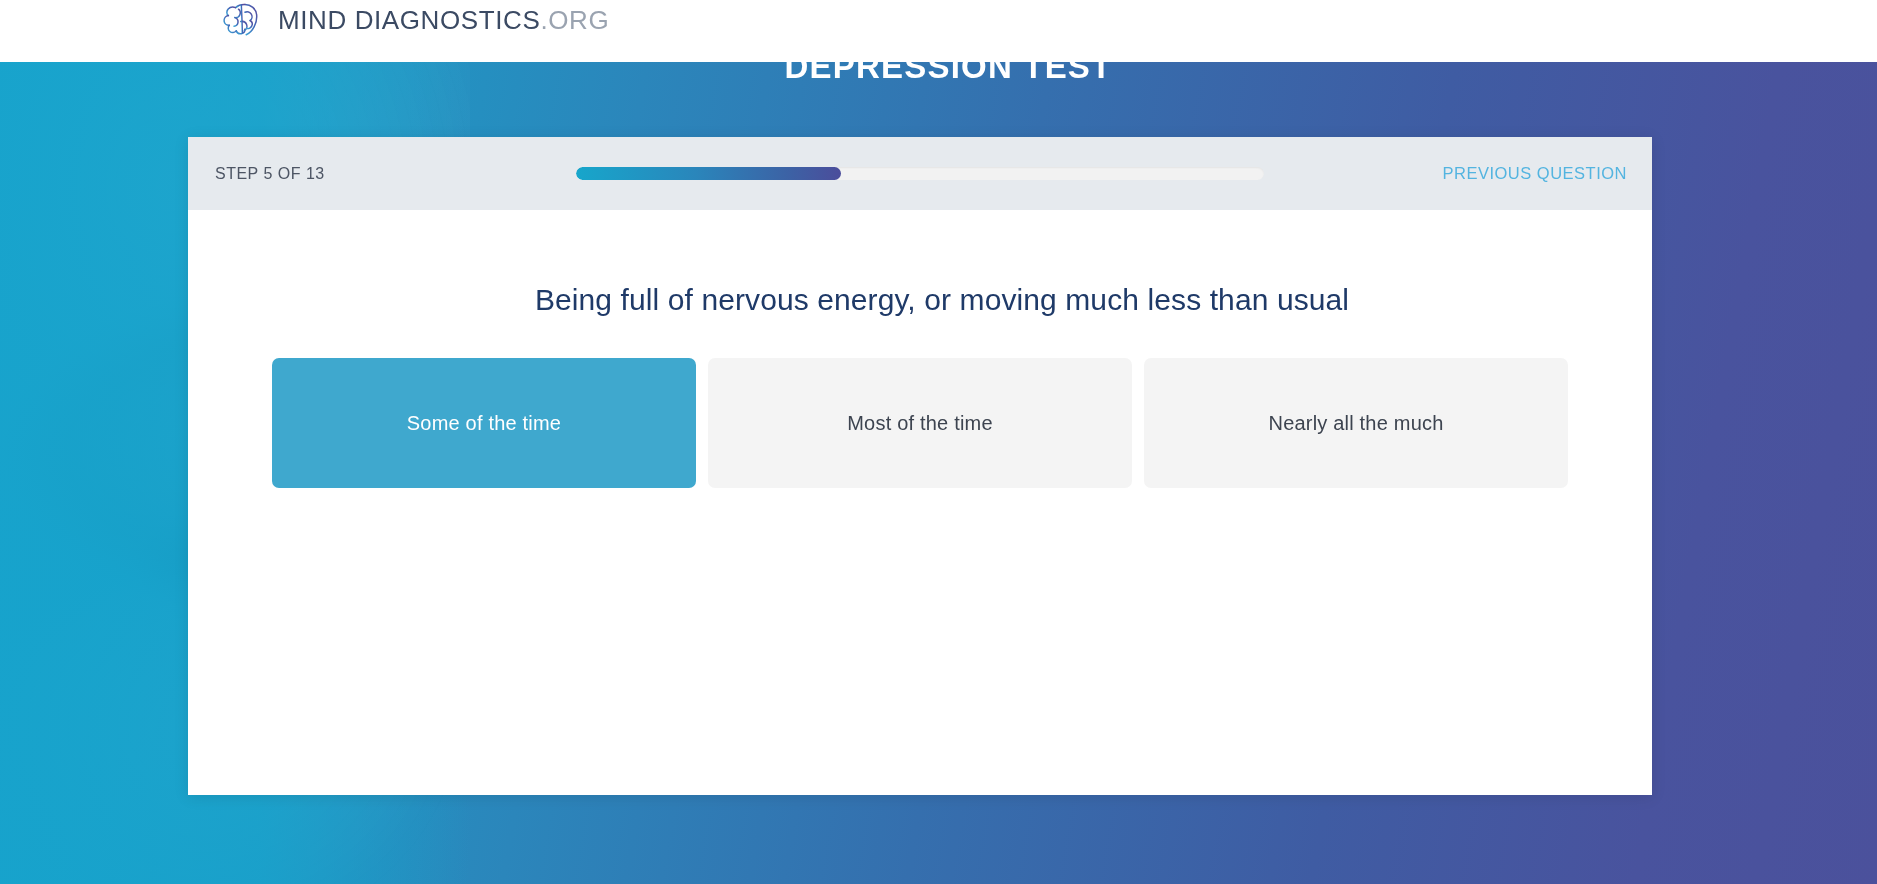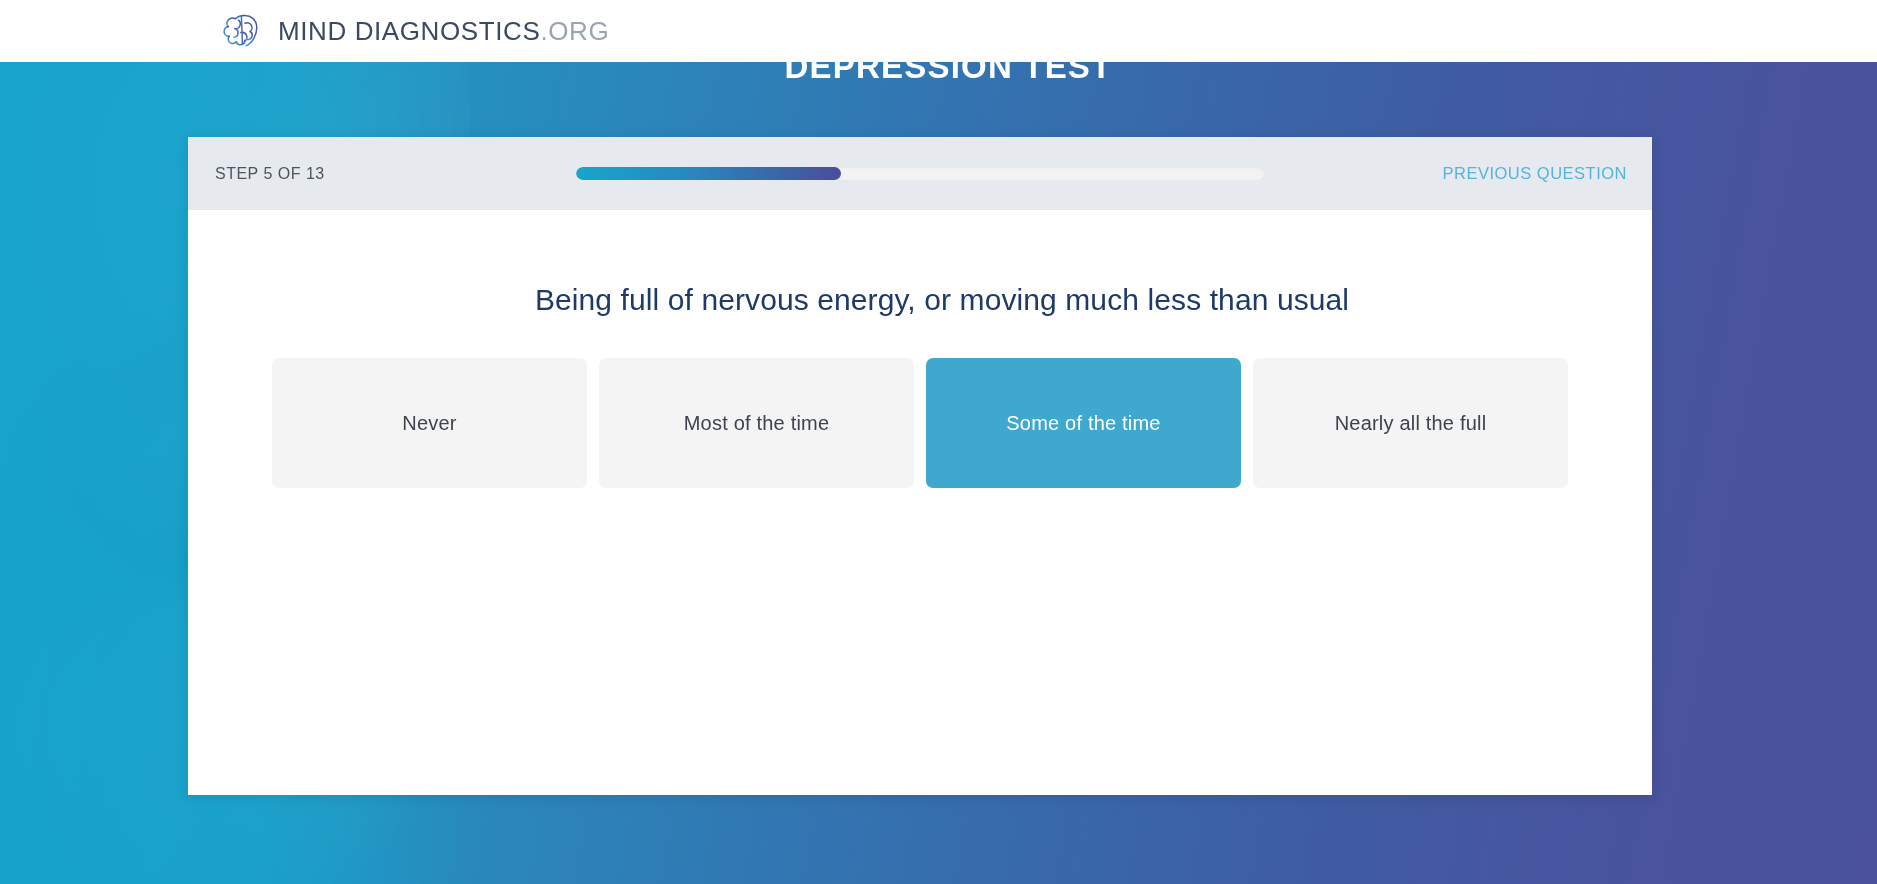--- a/index.html
+++ b/index.html
@@ -13,21 +13,21 @@
   }
 
   
   .navbar {
     position: absolute;
     top: 0; left: 0;
     width: 1877px;
     height: 62px;
     background: #ffffff;
     display: flex;
-    align-items: center;
+    align-items: flex-start;
     z-index: 20;
   }
   .brand {
     display: flex;
     align-items: center;
     margin-left: 218px;
     gap: 14px;
     text-decoration: none;
   }
   .brand-mark { width: 46px; height: 40px; display: block; flex: none; }
@@ -273,19 +273,18 @@
       <div class="progress-fill" id="progress-fill" style="width: 38.5%;"></div>
     </div>
 
     <a class="prev-link" href="#">PREVIOUS QUESTION</a>
   </div>
 
   <div class="card-body">
     <div class="question">Being full of nervous energy, or moving much less than usual</div>
 
     <div class="options" id="options-row">
-      <button class="option">Never</button>
+      <button class="option selected">Some of the time</button>
       <button class="option">Most of the time</button>
-      <button class="option selected">Some of the time</button>
-      <button class="option">Nearly all the full</button>
+      <button class="option">Nearly all the much</button>
     </div>
   </div>
 </div>
 
 </body></html>

